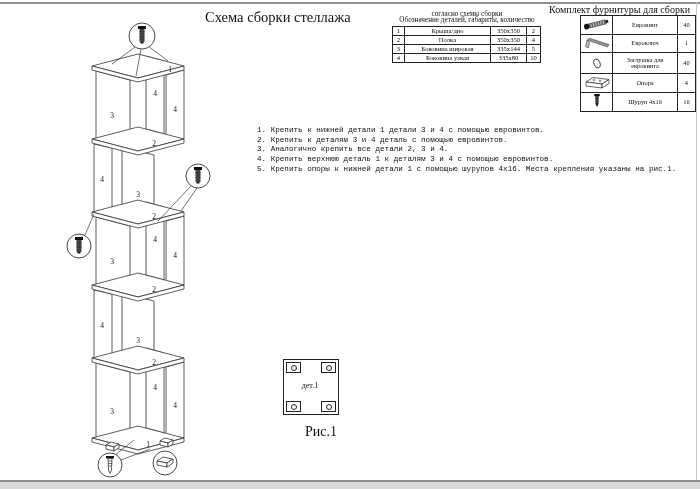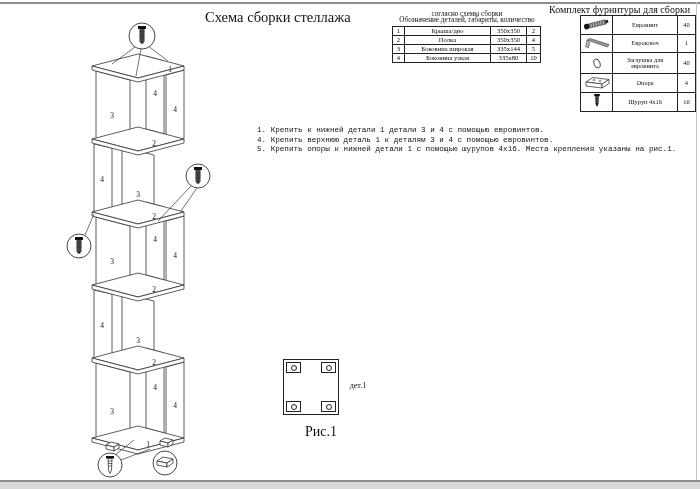--- a/index.html
+++ b/index.html
@@ -23,21 +23,21 @@
   .instr{left:257px;top:126px;width:380px;font-size:7.6px;line-height:9.7px;white-space:nowrap;font-family:Liberation Mono, monospace;}
   .tower{left:48px;top:8px;}
   .tower polygon{fill:#fff;stroke:#333;stroke-width:.8;}
   .tower line{stroke:#333;stroke-width:.7;}
   .tower circle.callout{fill:#fff;stroke:#333;stroke-width:.9;}
   .tower text{font-family:"Liberation Serif",serif;font-size:7.5px;fill:#111;text-anchor:middle;}
   .fig-square{left:283px;top:359px;width:54px;height:54px;border:1px solid #222;background:#fff;}
   .bracket{position:absolute;width:13px;height:9px;border:1px solid #222;display:flex;align-items:center;justify-content:center;}
   .bracket .hole{width:4px;height:4px;border:1px solid #222;border-radius:50%;}
   .b-tl{left:2px;top:2px;}.b-tr{right:2px;top:2px;}.b-bl{left:2px;bottom:2px;}.b-br{right:2px;bottom:2px;}
-  .fig-label{left:283px;top:381px;width:54px;text-align:center;font-size:8px;margin-left:48px;}
+  .fig-label{left:283px;top:381px;width:54px;text-align:center;font-size:8px;}
   .fig-cap{left:283px;top:424px;width:54px;text-align:right;font-size:14px;}
 </style>
 </head>
 <body>
 
 <div class="abs edge-top"></div>
 <div class="abs edge-bottom"></div>
 <div class="abs edge-gray"></div>
 <div class="abs edge-right"></div>
 
@@ -153,20 +153,22 @@
       </svg>
     </td>
     <td>Шуруп 4x16</td>
     <td>16</td>
   </tr>
 </tbody>
   </table>
 
 <div class="abs instr">
   <div>1. Крепить к нижней детали 1 детали 3 и 4 с помощью евровинтов.</div>
+  <div>2. Крепить к деталям 3 и 4 деталь с помощью евровинтов.</div>
+  <div>3. Аналогично крепить все детали 2, 3 и 4.</div>
   <div>4. Крепить верхнюю деталь 1 к деталям 3 и 4 с помощью евровинтов.</div>
   <div>5. Крепить опоры к нижней детали 1 с помощью шурупов 4x16. Места крепления указаны на рис.1.</div>
 </div>
 
 <svg class="abs tower" width="195" height="474" viewBox="0 0 195 474">
 
   <polygon points="98,48 116,53 116,126 98,121"></polygon>
   <polygon points="48,63 82,72 82,141 48,132"></polygon>
   <polygon points="118,67 136,62 136,131 118,136"></polygon>
 

